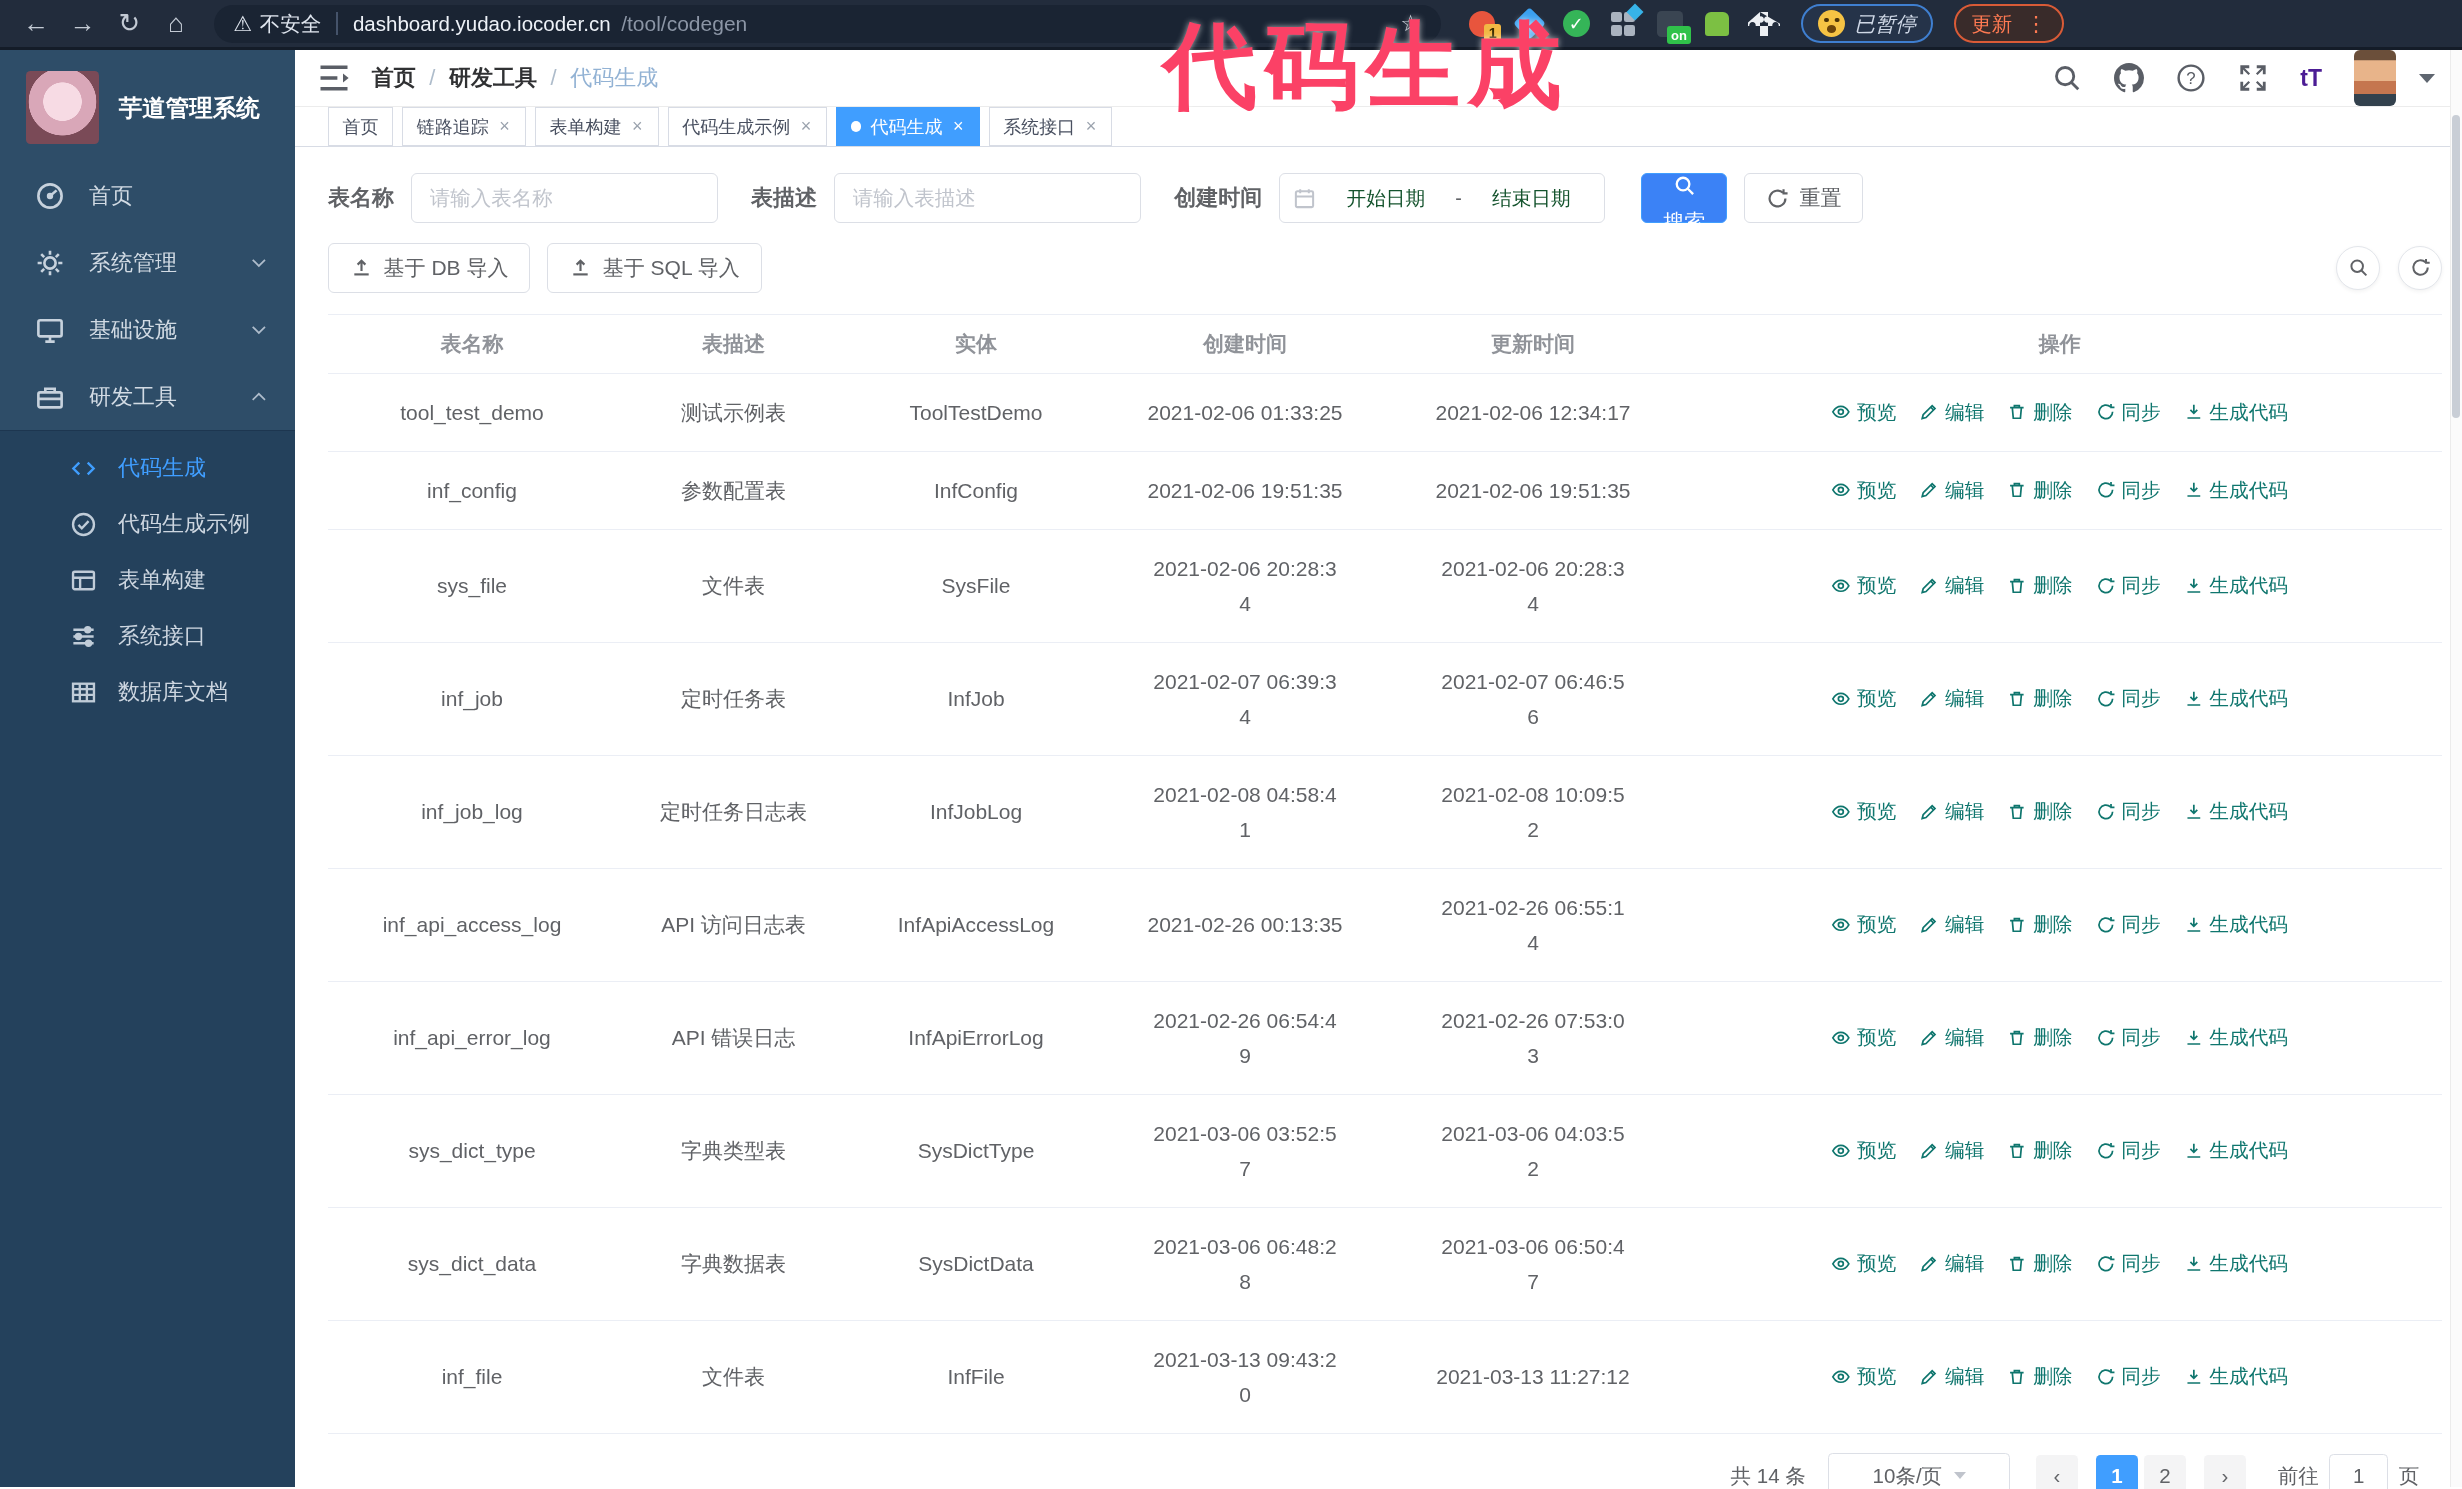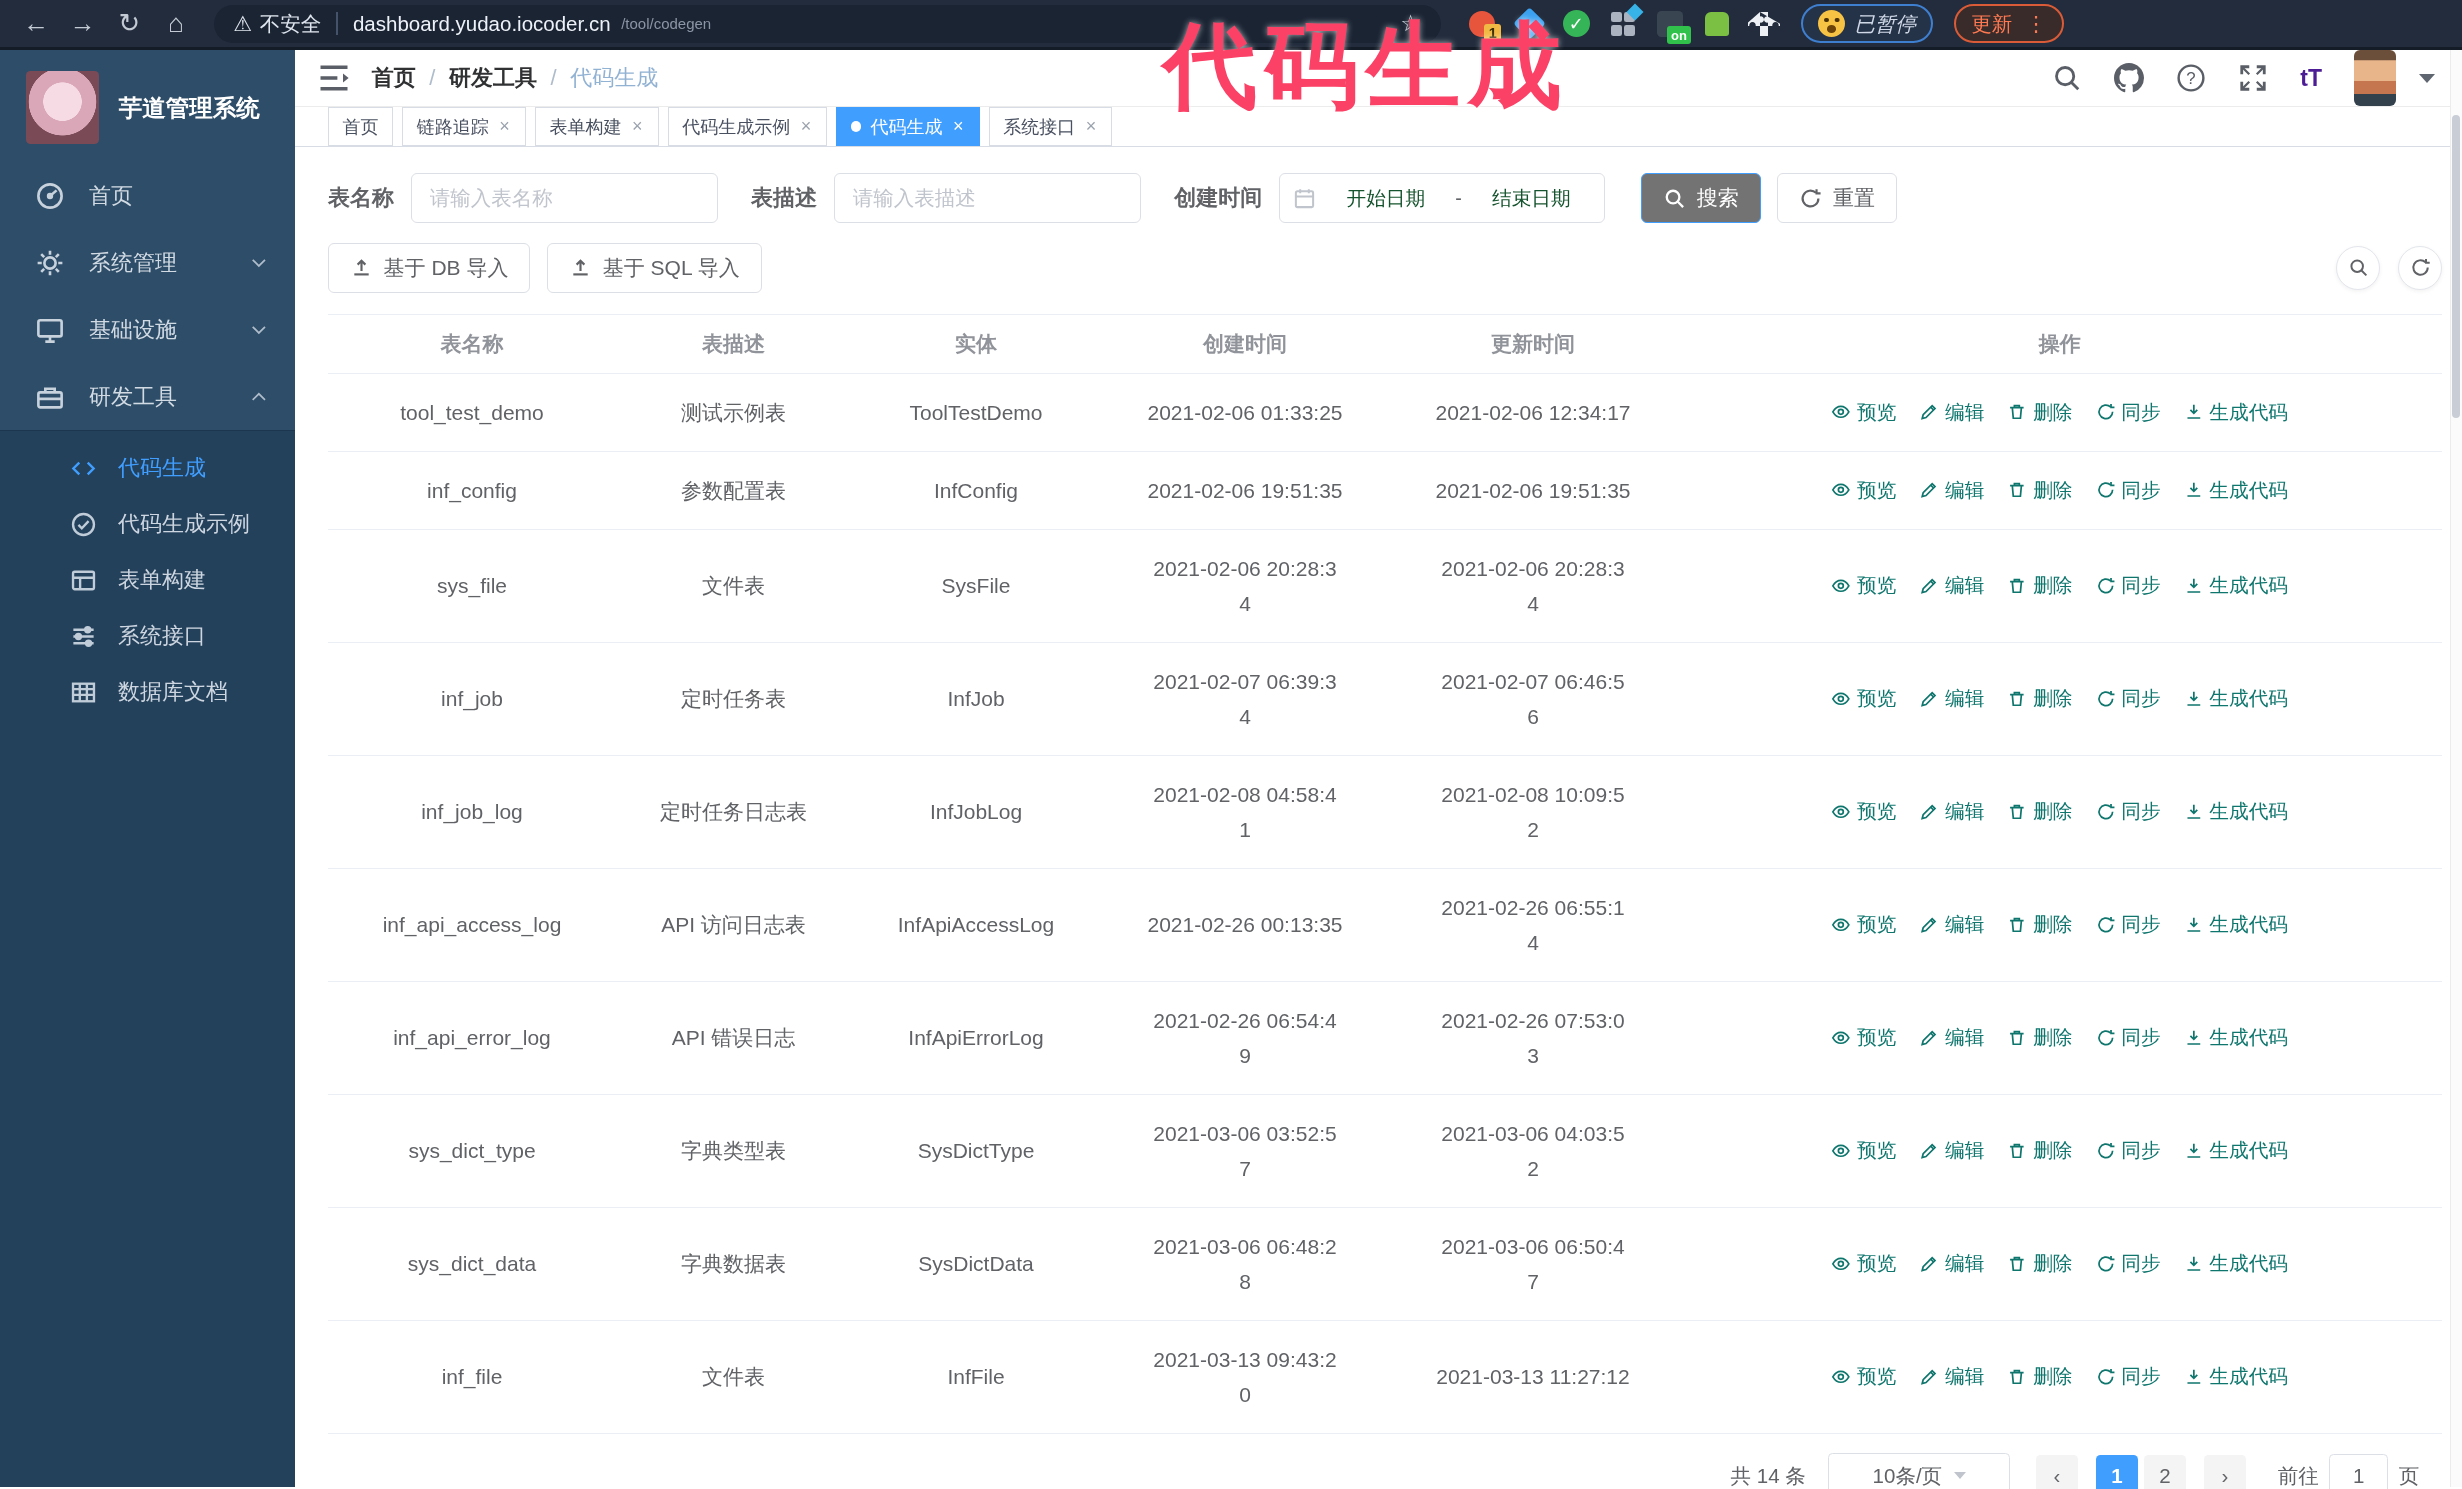--- a/index.html
+++ b/index.html
@@ -10,21 +10,21 @@
   .browser-bar { height:50px; background:#222c3c; border-bottom:3px solid #141c28;
     display:flex; align-items:center; padding:0 16.7px; gap:7.6px; position:relative; z-index:5; }
   .nav-ico { width:39px; height:39px; display:grid; place-items:center; color:#c3cad4;
     font-size:26px; cursor:pointer; }
   .url-pill { flex:0 1 1227px; height:38px; background:#1a2433; border-radius:19.7px;
     display:flex; align-items:center; padding:0 19.7px; gap:10.6px; color:#e8edf4; margin-left:10.6px; }
   .url-warn { display:flex; align-items:center; gap:7.6px; font-size:20.5px; color:#dfe5ee; }
   .url-warn .tri { font-size:21px; }
   .url-div { width:1.5px; height:23px; background:#45536a; margin:0 4.5px; }
   .url-host { font-size:20.5px; color:#eef2f8; }
-  .url-path { font-size:15px; color:#8b95a5; }
+  .url-path { font-size:21px; color:#8b95a5; }
   .url-star { margin-left:auto; color:#c3cad4; font-size:23px; }
   .ext-row { display:flex; align-items:center; gap:15px; margin-left:18px; }
   .ext { position:relative; width:32px; height:32px; display:grid; place-items:center; }
   .ext-c1 { width:26px; height:26px; border-radius:50%; background:#e8553d; }
   .ext-badge1 { position:absolute; right:-3px; bottom:-3px; background:#f2b844; color:#3a2c00;
     font-size:14.4px; line-height:1; padding:2.3px 4.5px; border-radius:3px; font-weight:bold; }
   .ext-gem { width:23px; height:23px; background:#3aa0f0; transform:rotate(45deg); border-radius:3.8px; }
   .ext-check { width:27px; height:27px; border-radius:50%; background:#35b558; color:#fff;
     display:grid; place-items:center; font-size:18px; font-weight:bold; }
   .ext-grid { width:24px; height:24px; display:grid; grid-template-columns:1fr 1fr; gap:2.3px; }
@@ -109,21 +109,21 @@
   .inp::placeholder { color:#c0c4cc; }
   .daterange { width:326px; height:50px; border:1.5px solid #dcdfe6; border-radius:6px;
     display:flex; align-items:center; padding:0 13.6px; gap:10.6px; }
   .daterange .cal { width:23px; height:23px; color:#c0c4cc; flex-shrink:0; }
   .dr-txt { font-size:19.7px; color:#14532d; flex:1; text-align:center; }
   .dr-sep { font-size:19.7px; color:#606266; }
   .btn { height:50px; border-radius:6px; display:inline-flex; align-items:center; gap:10.6px;
     padding:0 21px; font-size:21px; cursor:pointer; border:1.5px solid #dcdfe6; background:#fff;
     color:#606266; }
   .btn .bico { width:23px; height:23px; }
-  .btn-primary { background:#737373; border-color:#409eff; color:#fff; margin-left:19.7px; }
+  .btn-primary { background:#3b82f6; border-color:#409eff; color:#fff; margin-left:19.7px;flex-direction:column; }
   .toolbar-row { display:flex; align-items:center; margin-top:19.7px; }
   .toolbar-row .btn + .btn { margin-left:16.7px; }
   .round-btns { margin-left:auto; display:flex; gap:18px; }
   .rbtn { width:44px; height:44px; border-radius:50%; border:1.5px solid #e3e6eb; background:#fff;
     display:grid; place-items:center; color:#606266; cursor:pointer;
     box-shadow:0 1.5px 4.5px rgba(0,0,0,.06); }
   .rbtn svg { width:21px; height:21px; }
 
   
   .table { margin-top:21px; border-top:1.5px solid #ebeef5; }

